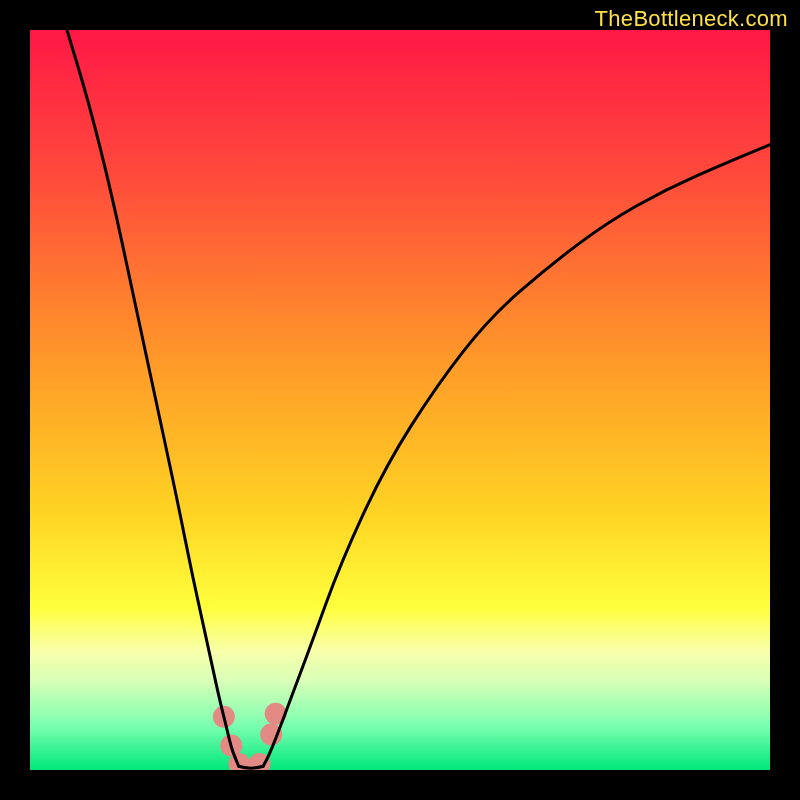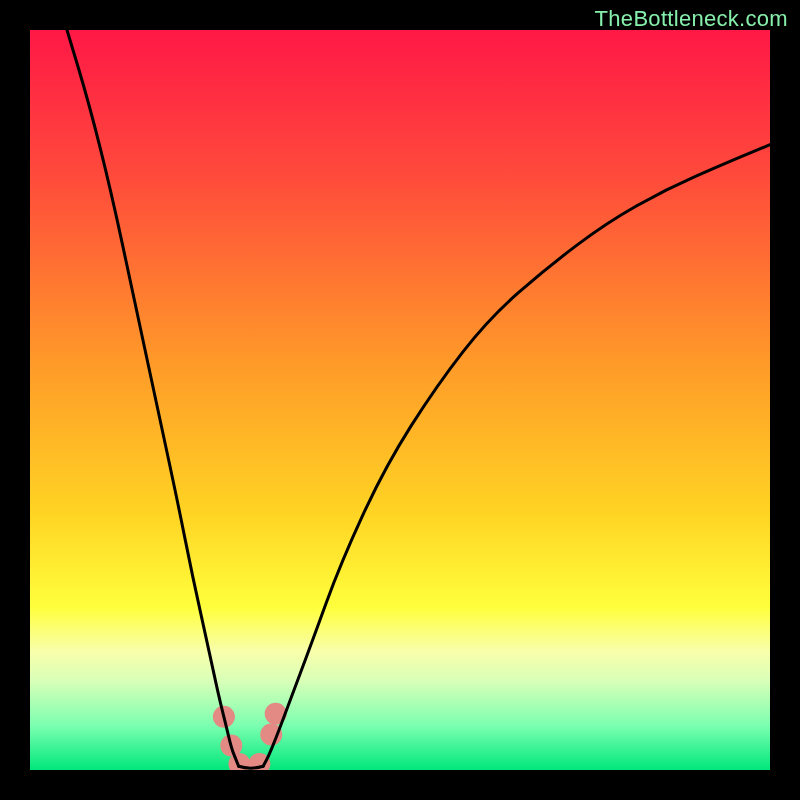--- a/index.html
+++ b/index.html
@@ -22,21 +22,21 @@
     left: 30px;
     top: 30px;
     width: 740px;
     height: 740px;
     overflow: hidden;
   }
   .watermark {
     position: absolute;
     top: 6px;
     right: 12px;
-    color: #86efac;
+    color: #fde047;
     font-size: 22px;
     font-weight: 500;
     letter-spacing: 0.3px;
   }
 </style>
 </head>
 <body>
 
 <div class="frame">
   <div class="plot">

